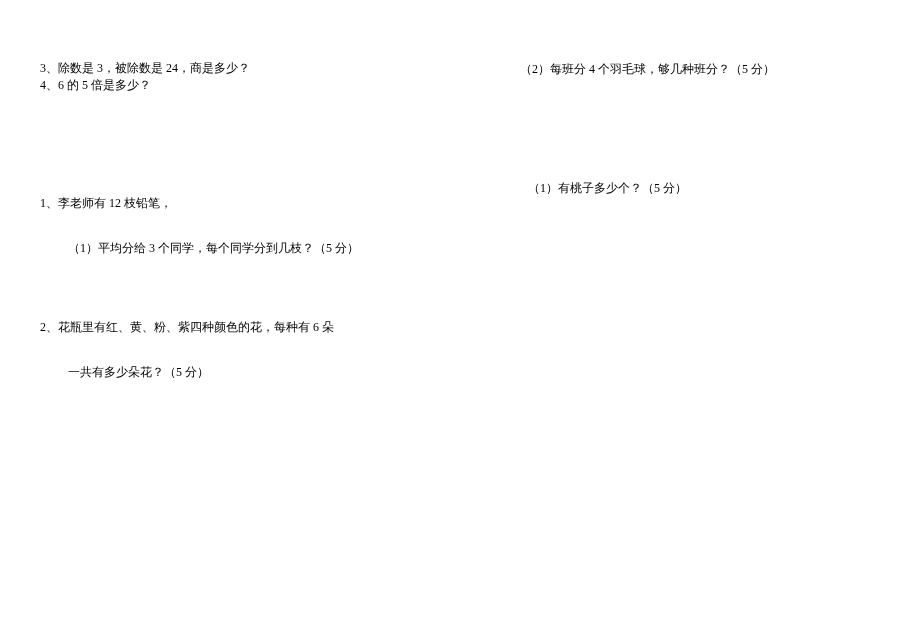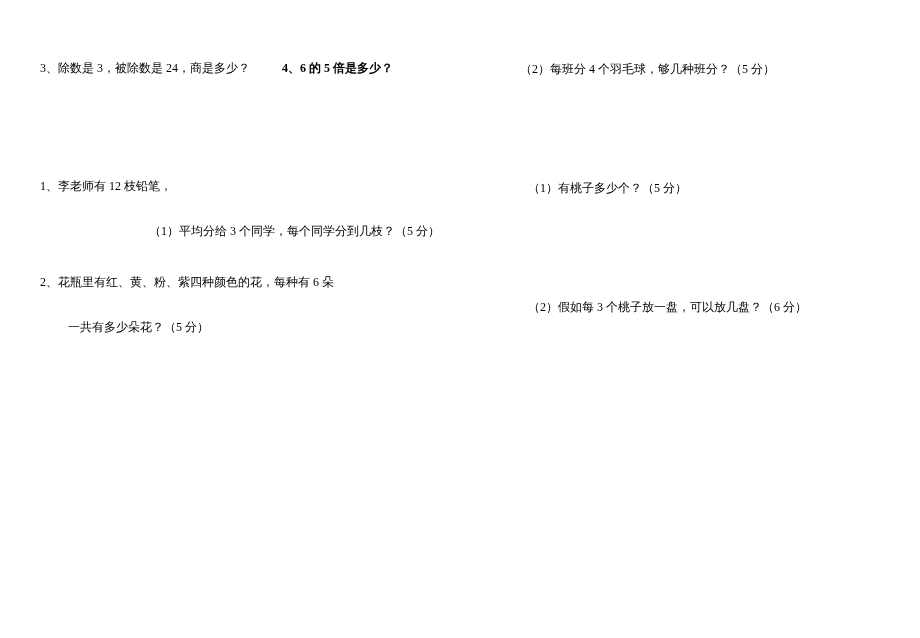--- a/index.html
+++ b/index.html
@@ -33,36 +33,35 @@
       line-height: 1.6;
     }
     .indent1 {
       padding-left: 28px;
     }
     .indent2 {
       padding-left: 28px;
       margin-top: 44px;
     }
     .gap-medium {
-      margin-bottom: 32px;
-      text-align: right;
+      margin-bottom: 60px;
     }
     .gap-large {
       margin-bottom: 100px;
+      flex-direction: column;
     }
     .flex-row {
       display: flex;
     }
     .q3 {
       flex: 0 0 auto;
       margin-right: 32px;
     }
     .q4 {
       flex: 0 0 auto;
-      font-weight: bold;
     }
   </style>
 </head>
 <body>
 
 <div class="container">
   <div class="left-col">
     <div class="flex-row gap-large">
       <span class="q3">3、除数是 3，被除数是 24，商是多少？</span>
       <span class="q4">4、6 的 5 倍是多少？</span>
@@ -74,15 +73,14 @@
 
     <div class="line">2、花瓶里有红、黄、粉、紫四种颜色的花，每种有 6 朵</div>
     <div class="indent1 gap-large" style="margin-bottom:94px;">一共有多少朵花？（5 分）</div>
 
   </div>
 
   <div class="right-col">
     <div class="line gap-large" style="margin-left:20px;">（2）每班分 4 个羽毛球，够几种班分？（5 分）</div>
 
     <div class="line indent2 gap-large">（1）有桃子多少个？（5 分）</div>
-    <div class="line indent2">（2）假如每 3 个桃子放一盘，可以放几盘？（6 分）</div>
   </div>
 </div>
 
 </body></html>

